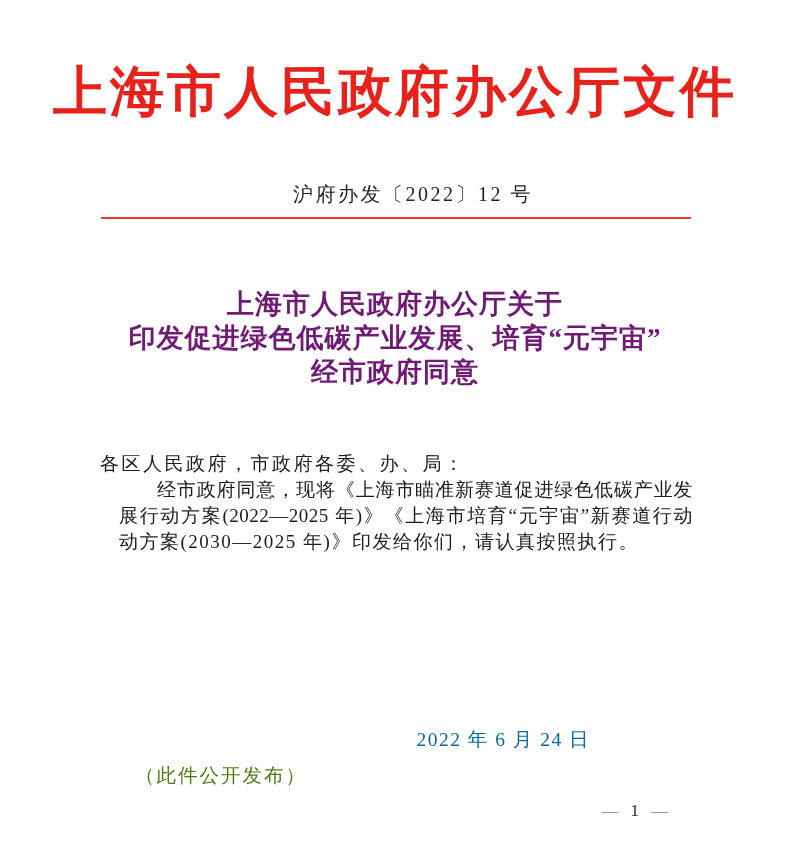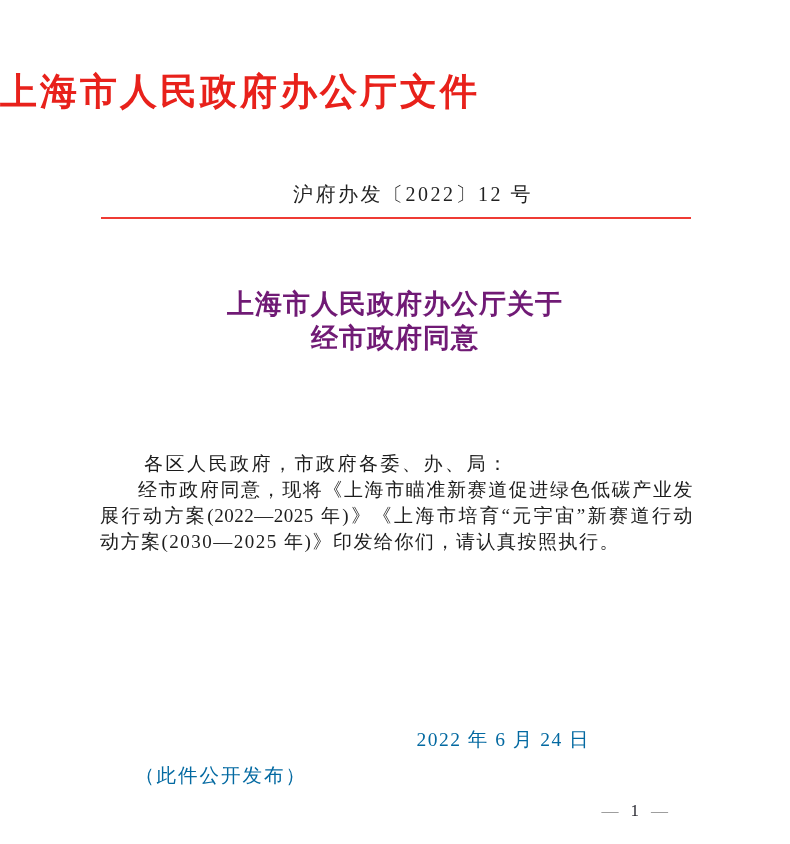--- a/index.html
+++ b/index.html
@@ -16,21 +16,22 @@
     font-family: "Liberation Serif", "DejaVu Serif", serif;
     color: #1f1f1f;
   }
 
   
   .org-title {
     position: absolute;
     top: 58px;
     left: 0;
     width: 100%;
-    font-size: 37px;
+    text-align: center;
+    font-size: 54px;
     line-height: 68px;
     font-weight: 700;
     letter-spacing: 3px;
     color: #e8211b;
     font-family: "Liberation Serif", "DejaVu Serif", serif;
     white-space: nowrap;
   }
 
   
   .doc-number {
@@ -77,24 +78,24 @@
     top: 451px;
     left: 100px;
     width: 593px;
     font-size: 19px;
     line-height: 26px;
     color: #1c1c1c;
   }
   .salutation {
     letter-spacing: 2.5px;
     white-space: nowrap;
-    margin-left: 44px;
   }
   .p-line {
     letter-spacing: 0.5px;
+    margin-left: 19px;
   }
   .just {
     text-align: justify;
     text-align-last: justify;
   }
   .first-line {
     text-indent: 2em;
   }
   .last-line {
     letter-spacing: 1.5px;
@@ -112,21 +113,21 @@
     white-space: nowrap;
   }
 
   
   .publish-note {
     position: absolute;
     top: 762px;
     left: 135px;
     font-size: 19.5px;
     letter-spacing: 2px;
-    color: #0369a1;
+    color: #4d7c0f;
     white-space: nowrap;
   }
 
   
   .page-number {
     position: absolute;
     top: 801px;
     right: 122px;
     font-size: 17px;
     color: #2b2b33;
@@ -148,20 +149,21 @@
 <div class="page">
 
   <div class="org-title">上海市人民政府办公厅文件</div>
 
   <div class="doc-number">沪府办发〔2022〕12 号</div>
 
   <div class="red-line"></div>
 
   <div class="notice-title">
     <div>上海市人民政府办公厅关于</div>
+    <div>印发促进绿色低碳产业发展、培育“元宇宙”</div>
     <div>经市政府同意</div>
   </div>
 
   <div class="body-block">
     <div class="salutation">各区人民政府，市政府各委、办、局：</div>
     <div class="p-line just first-line">经市政府同意，现将《上海市瞄准新赛道促进绿色低碳产业发</div>
     <div class="p-line just">展行动方案(2022—2025 年)》《上海市培育“元宇宙”新赛道行动</div>
     <div class="p-line last-line">动方案(2030—2025 年)》印发给你们，请认真按照执行。</div>
   </div>
 

